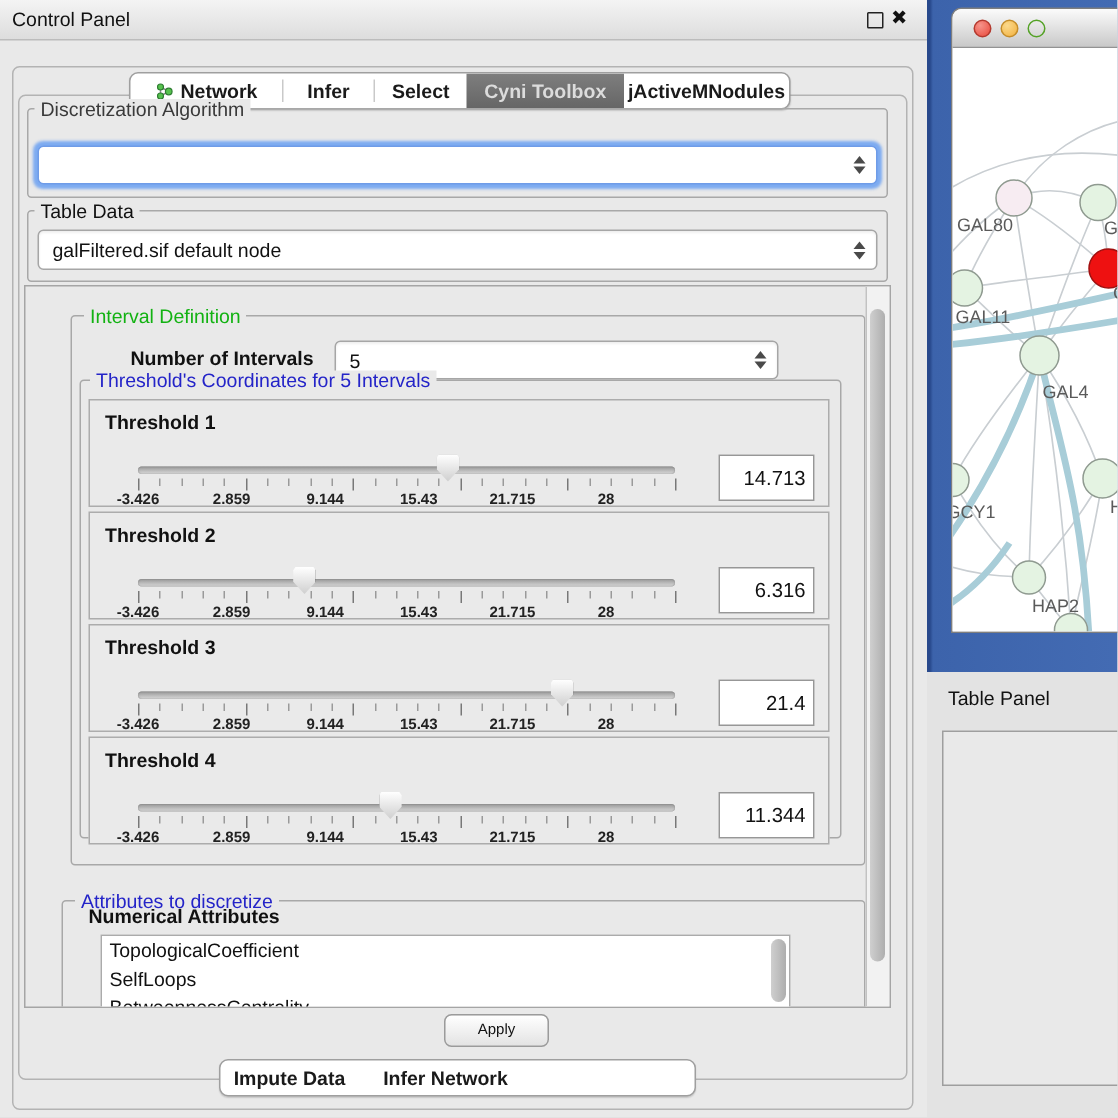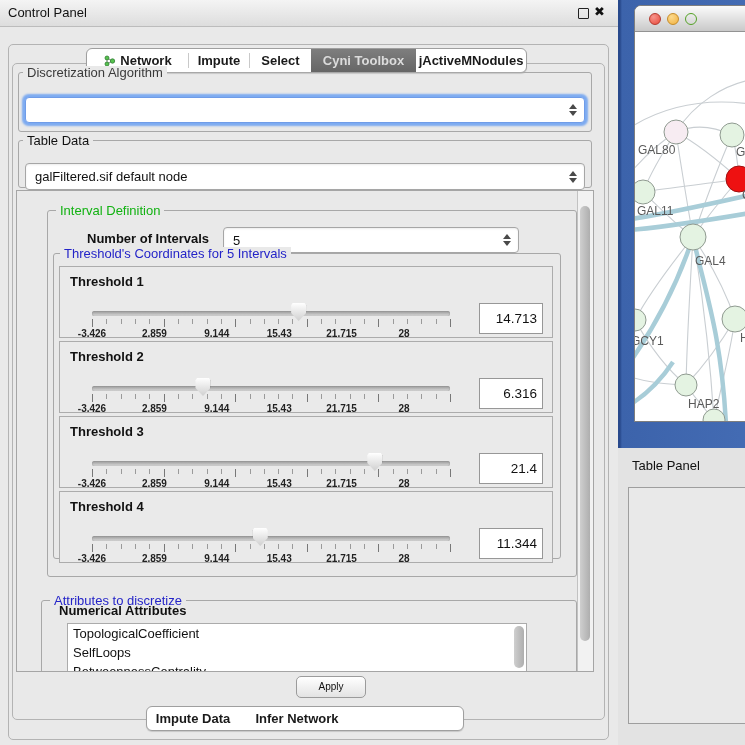--- a/index.html
+++ b/index.html
@@ -114,21 +114,21 @@
           <line x1="4" y1="10" x2="9.5" y2="7" stroke="#8a8a8a" stroke-width="1"></line>
           <line x1="4" y1="4" x2="4" y2="10" stroke="#8a8a8a" stroke-width="1"></line>
           <circle cx="4" cy="4" r="2" fill="#57c24e" stroke="#2e7d32" stroke-width="0.8"></circle>
           <circle cx="4" cy="10" r="2" fill="#57c24e" stroke="#2e7d32" stroke-width="0.8"></circle>
           <circle cx="9.5" cy="7" r="2.2" fill="#57c24e" stroke="#2e7d32" stroke-width="0.8"></circle>
         </svg>
         <span>Network</span>
       </div>
       <div class="tabsep"></div>
       <div class="tab" style="width:60px;">
-          <span>Impute</span>
+          <span>Infer</span>
         </div>
       <div class="tabsep"></div>
       <div class="tab" style="width:61px;">
           <span>Select</span>
         </div>
       <div class="tab sel" style="width:105px;">
           <span>Cyni Toolbox</span>
         </div>
       <div class="tab" style="width:110px;">
           <span>jActiveMNodules</span>
@@ -141,21 +141,21 @@
         <div class="arrows">
             <div class="arr-up"></div>
             <div class="arr-dn"></div>
           </div>
       </div>
     </div>
 
 
     <div class="group" style="left:18px;top:140px;width:572px;height:46px;">
       <span class="legend" style="left:4px;top:-7px;">Table Data</span>
-      <div class="combo" style="left:6px;top:22px;width:560px;height:27px;">
+      <div class="combo" style="left:6px;top:12px;width:560px;height:27px;">
         <span>galFiltered.sif default node</span>
         <div class="arrows">
             <div class="arr-up"></div>
             <div class="arr-dn"></div>
           </div>
       </div>
     </div>
 
     <div id="scrollpane" class="abs">
 

